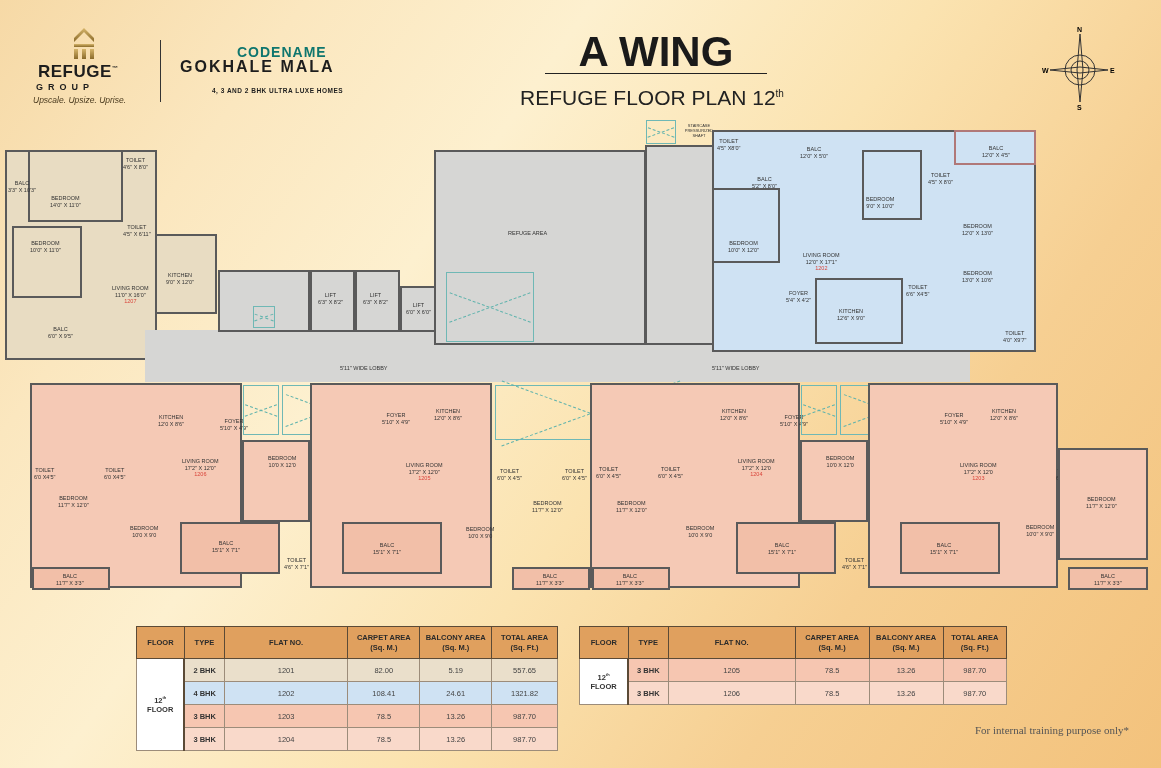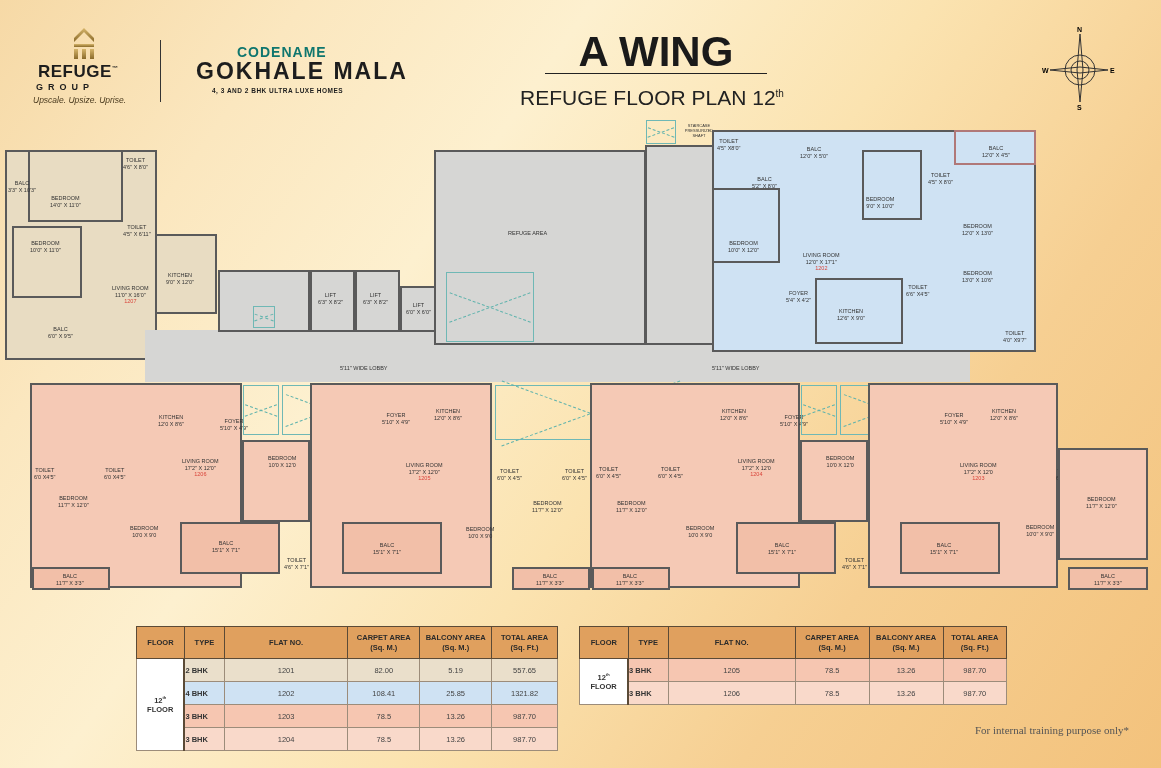--- a/index.html
+++ b/index.html
@@ -12,21 +12,21 @@
   }
   .abs { position: absolute; }
 
   
   .logo-mark { left: 68px; top: 28px; width: 32px; height: 32px; }
   .brand-name { left: 38px; top: 62px; font-weight: bold; font-size: 17px; letter-spacing: 0.5px; color: #1d1d1d; }
   .brand-group { left: 36px; top: 82px; font-size: 9px; letter-spacing: 5px; color: #1d1d1d; font-weight: bold; }
   .brand-tag { left: 33px; top: 95px; font-size: 8.5px; font-style: italic; color: #4a3a1e; }
   .brand-divider { left: 160px; top: 40px; width: 1px; height: 62px; background: #333; }
   .proj-codename { left: 237px; top: 44px; font-size: 14px; letter-spacing: 1px; font-weight: bold; color: #0f766e; }
-  .proj-name { left: 196px; top: 58px; font-size: 23px; letter-spacing: 2px; font-weight: bold; color: #1d1d1d; }
+  .proj-name { left: 180px; top: 58px; font-size: 16px; letter-spacing: 2px; font-weight: bold; color: #1d1d1d; }
   .proj-sub { left: 212px; top: 87px; font-size: 6.5px; letter-spacing: 0.5px; font-weight: bold; color: #1d1d1d; }
 
   .wing-title { left: 545px; top: 28px; width: 222px; text-align: center; font-size: 42px; font-weight: bold; letter-spacing: 0px; color: #1a1a1a; }
   .wing-rule { left: 545px; top: 73px; width: 222px; height: 1px; background: #222; }
   .plan-title { left: 520px; top: 86px; font-size: 21px; color: #222; }
   .plan-title sup { font-size: 10px; }
 
   .compass { left: 1040px; top: 22px; width: 80px; height: 90px; }
 
   
@@ -44,21 +44,21 @@
     content: ""; position: absolute; left: 0; top: 50%; width: 100%; height: 1px;
     border-top: 1px dashed #5fb3ad;
   }
   .shaft::before { transform: rotate(20deg); }
   .shaft::after { transform: rotate(-20deg); }
 
   
   table.area { position: absolute; border-collapse: collapse; font-size: 7.5px; font-family: "Liberation Sans", sans-serif; }
   table.area th { background: #e0a05e; color: #2a2a2a; font-weight: bold; height: 32px; border: 1px solid #5b4a36; text-align: center; line-height: 1.3; }
   table.area td { height: 23px; border: 1px solid #9c8c7a; text-align: center; color: #444; }
-  table.area td.type { font-weight: bold; color: #333; text-align: left; padding-left: 0; }
+  table.area td.type { font-weight: bold; color: #333; text-align: left; padding-left: 8px; }
   table.area td.floor { background: #ffffff; font-weight: bold; color: #333; border-right: 2px solid #5b4a36; }
   tr.r-2bhk td:not(.floor) { background: #eadfcb; }
   tr.r-4bhk td:not(.floor) { background: #cfe2f3; }
   tr.r-3bhk-a td:not(.floor) { background: #f6c6b1; }
   tr.r-3bhk-b td:not(.floor) { background: #f9d9ca; }
   .footnote { left: 975px; top: 724px; font-size: 11px; color: #555; font-family: Liberation Serif, serif; }
 </style>
 </head>
 <body>
 
@@ -445,21 +445,21 @@
       <td class="type">2 BHK</td>
       <td>1201</td>
       <td>82.00</td>
       <td>5.19</td>
       <td>557.65</td>
     </tr>
     <tr class="r-4bhk">
       <td class="type">4 BHK</td>
       <td>1202</td>
       <td>108.41</td>
-      <td>25.85</td>
+      <td>24.61</td>
       <td>1321.82</td>
     </tr>
     <tr class="r-3bhk-a">
       <td class="type">3 BHK</td>
       <td>1203</td>
       <td>78.5</td>
       <td>13.26</td>
       <td>987.70</td>
     </tr>
     <tr class="r-3bhk-b">

